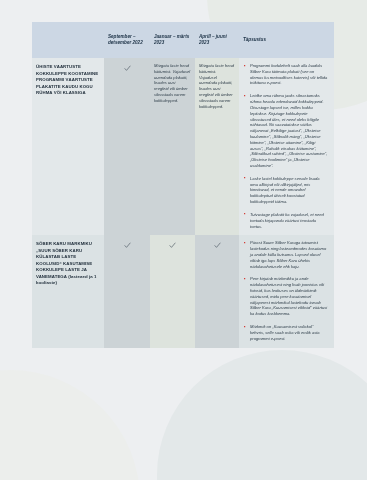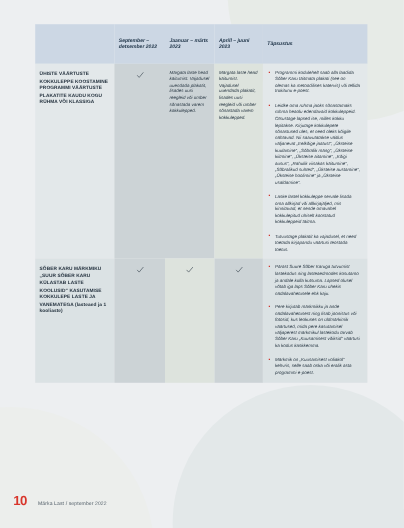--- a/index.html
+++ b/index.html
@@ -276,18 +276,14 @@
               <span class="bullet">▪</span>
               <span>Märkmik on „Kuusamisest voliakol“ kehvris, selle saab oska või eralik asta programmi e-poest.</span>
             </div>
           </td>
         </tr>
 
       </tbody>
     </table>
   </div>
 
-  <div class="footer">
-    <span class="pageno">10</span>
-    <span class="credit">Märka Last / september 2022</span>
-  </div>
 
 </div>
 
 </body></html>

